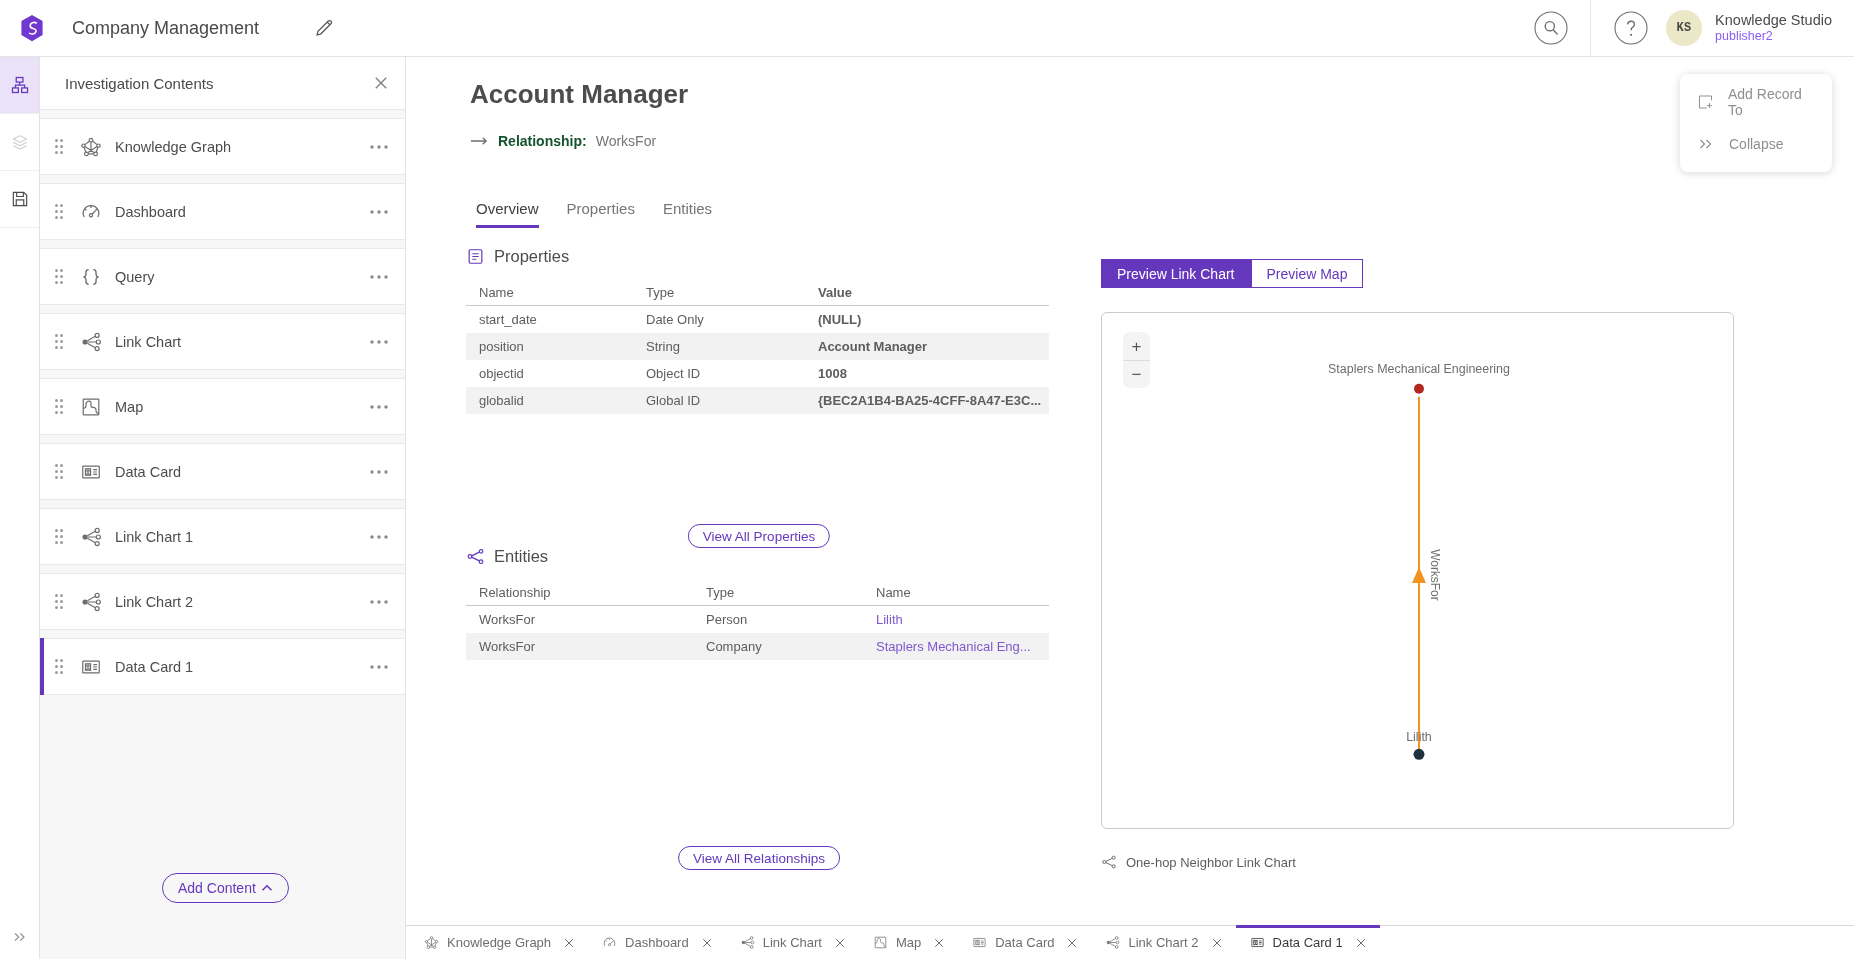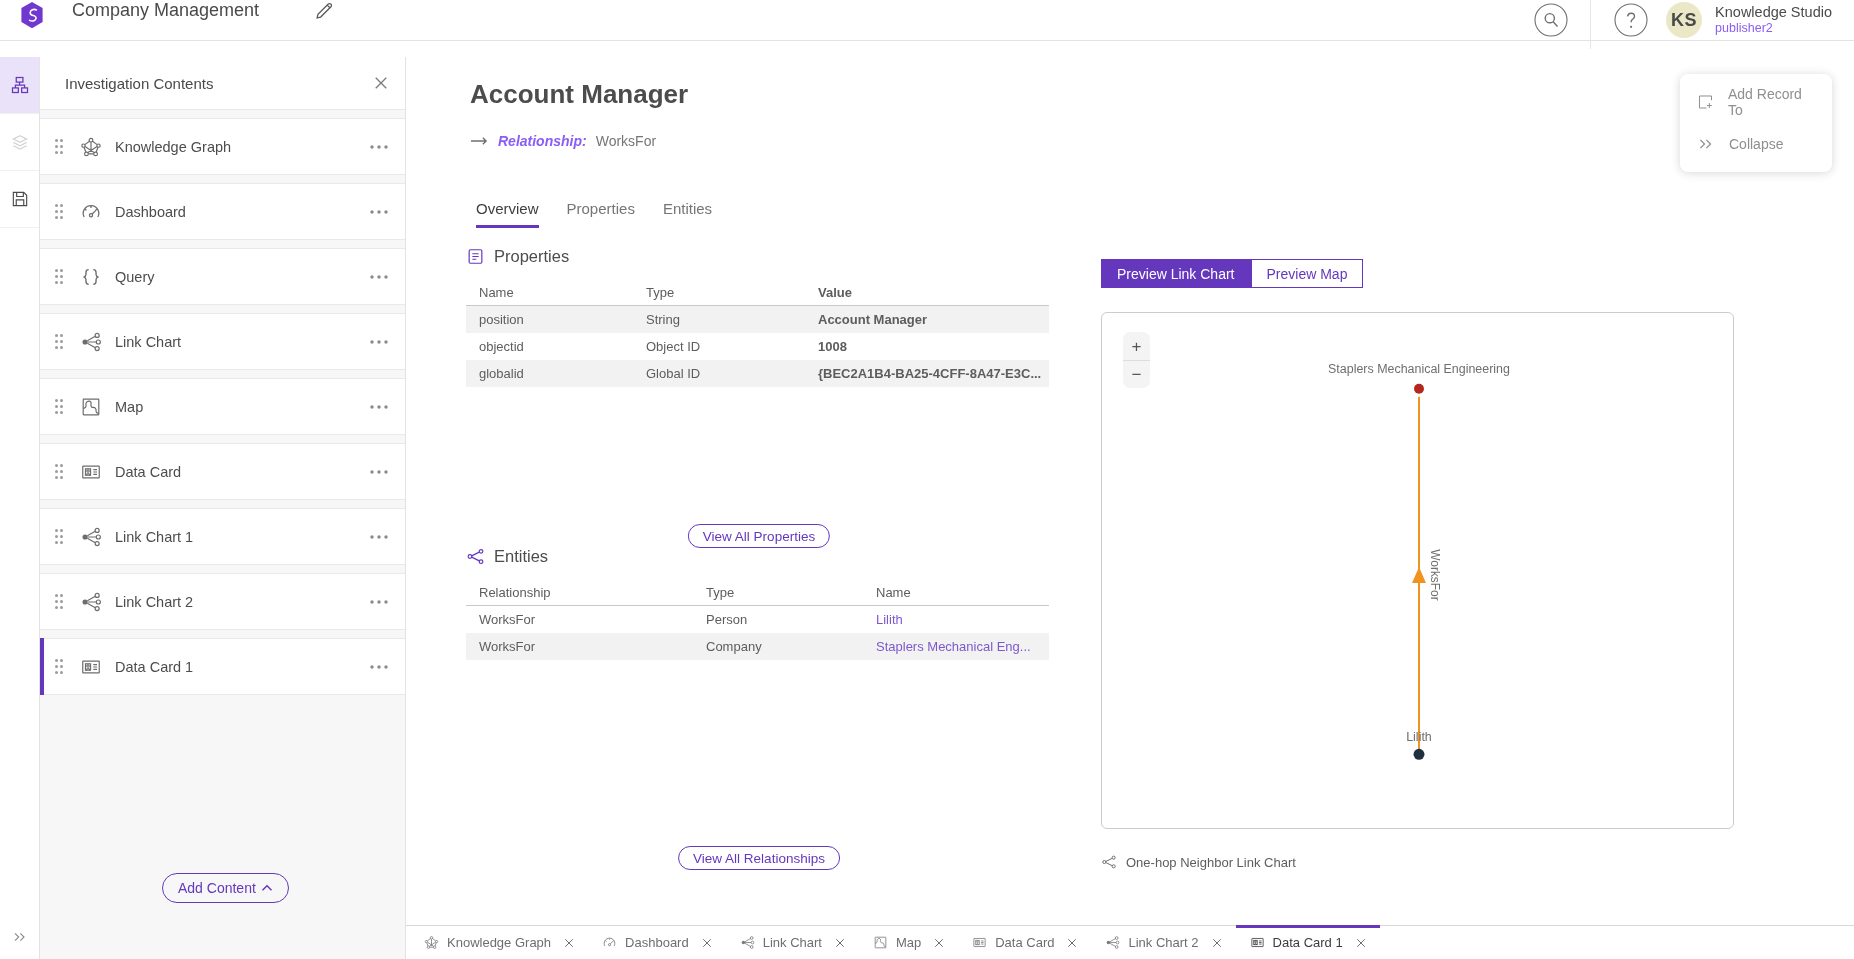--- a/index.html
+++ b/index.html
@@ -4,30 +4,30 @@
 <style>
   :root{ --accent:#6437bd; --link:#7e58cf; }
   *{ box-sizing:border-box; }
   html,body{ margin:0; padding:0; }
   body{ width:1854px; height:959px; position:relative; overflow:hidden; background:#fff;
         font-family:"Liberation Sans",sans-serif; color:#4d4d4d; }
   svg{ display:block; width:100%; height:100%; }
   button{ font-family:inherit; cursor:pointer; }
 
   
-  .header{ position:absolute; top:0; left:0; right:0; height:41px; background:#fff;
-           border-bottom:1px solid #e3e3e3; display:flex; z-index:30; }
+  .header{ position:absolute; top:0; left:0; right:0; height:57px; background:#fff;
+           border-bottom:1px solid #e3e3e3; display:flex; align-items:center; z-index:30; }
   .logo{ width:30px; height:30px; margin-left:17px; }
   .app-title{ margin-left:25px; font-size:18px; font-weight:500; color:#4a4a4a; }
   .pencil-btn{ width:22px; height:22px; margin-left:54px; border:none; background:none; padding:0; color:#5a5a5a; }
   .header-right{ margin-left:auto; display:flex; align-items:center; height:100%; }
   .round-btn{ width:34px; height:34px; border:none; background:none; padding:0; color:#6f6f6f; }
   .header-divider{ width:1px; height:57px; background:#e6e6e6; margin:0 23px 0 22px; }
   .avatar{ width:36px; height:36px; border-radius:50%; margin-left:18px; display:flex; align-items:center;
-           justify-content:center; font-size:18px; font-weight:bold; letter-spacing:.5px; color:#4a4a4a; }
+           justify-content:center; font-size:12px; font-weight:bold; letter-spacing:.5px; color:#4a4a4a;font-family:Liberation Mono, monospace; }
   .user-block{ margin-left:13px; margin-right:22px; line-height:1.25; }
   .user-name{ font-size:14.5px; color:#4a4a4a; }
   .user-role{ font-size:12.5px; color:#8b5cf6; }
 
   
   .rail{ position:absolute; top:57px; left:0; bottom:0; width:40px; background:#fff; border-right:1px solid #e3e3e3; z-index:20; }
   .rail-item{ height:57px; display:flex; align-items:center; justify-content:center; color:#4c4c4c; border-bottom:1px solid #f0f0f0; }
   .rail-item .ric{ width:20px; height:20px; }
   .rail-item.active{ background:#eae2f8; color:#6437bd; }
   .rail-item.disabled{ color:#d4d4d4; }
@@ -51,21 +51,21 @@
   .add-content{ position:absolute; bottom:56px; left:122px; height:30px; border:1px solid var(--accent);
                 color:var(--accent); background:transparent; border-radius:16px; font-size:14px;
                 padding:0 15px; display:flex; align-items:center; gap:5px; }
   .add-content .chev{ width:12px; height:8px; display:block; }
 
   
   .main{ position:absolute; top:57px; left:406px; right:0; bottom:34px; background:#fff; }
   .page-title{ position:absolute; left:64px; top:22px; font-size:26px; font-weight:bold; color:#4c4c4c; }
   .subtitle{ position:absolute; left:64px; top:76px; display:flex; align-items:center; gap:9px; font-size:14px; }
   .subtitle .arr{ width:19px; height:12px; color:#6f6f6f; }
-  .subtitle .lbl{ font-weight:bold; color:#8b5cf6;font-style:italic; }
+  .subtitle .lbl{ font-weight:bold; color:#14532d; }
   .subtitle .val{ color:#767676; }
   .main-tabs{ position:absolute; left:70px; top:143px; display:flex; gap:28px; }
   .mtab{ font-size:15px; color:#757575; padding-bottom:8px; border-bottom:3px solid transparent; cursor:pointer; }
   .mtab.active{ color:#3f3f3f; border-bottom-color:var(--accent); }
 
   .section{ position:absolute; left:60px; width:583px; }
   .section.properties{ top:190px; }
   .section.entities{ top:490px; }
   .section-head{ display:flex; align-items:center; gap:9px; font-size:16.5px; color:#4c4c4c; }
   .section-head .sic{ width:19px; height:19px; color:var(--accent); }
@@ -486,20 +486,25 @@
         </span>
       <span>Properties</span>
     </div>
     <div class="table">
       <div class="thead" id="prop-head">
           <span class="c1">Name</span>
           <span class="c2">Type</span>
           <span class="c3">Value</span>
         </div>
       <div id="prop-rows">
+          <div class="trow">
+    <span class="c1">start_date</span>
+    <span class="c2">Date Only</span>
+    <span class="c3">(NULL)</span>
+  </div>
           <div class="trow alt">
     <span class="c1">position</span>
     <span class="c2">String</span>
     <span class="c3">Account Manager</span>
   </div>
           <div class="trow">
     <span class="c1">objectid</span>
     <span class="c2">Object ID</span>
     <span class="c3">1008</span>
   </div>

